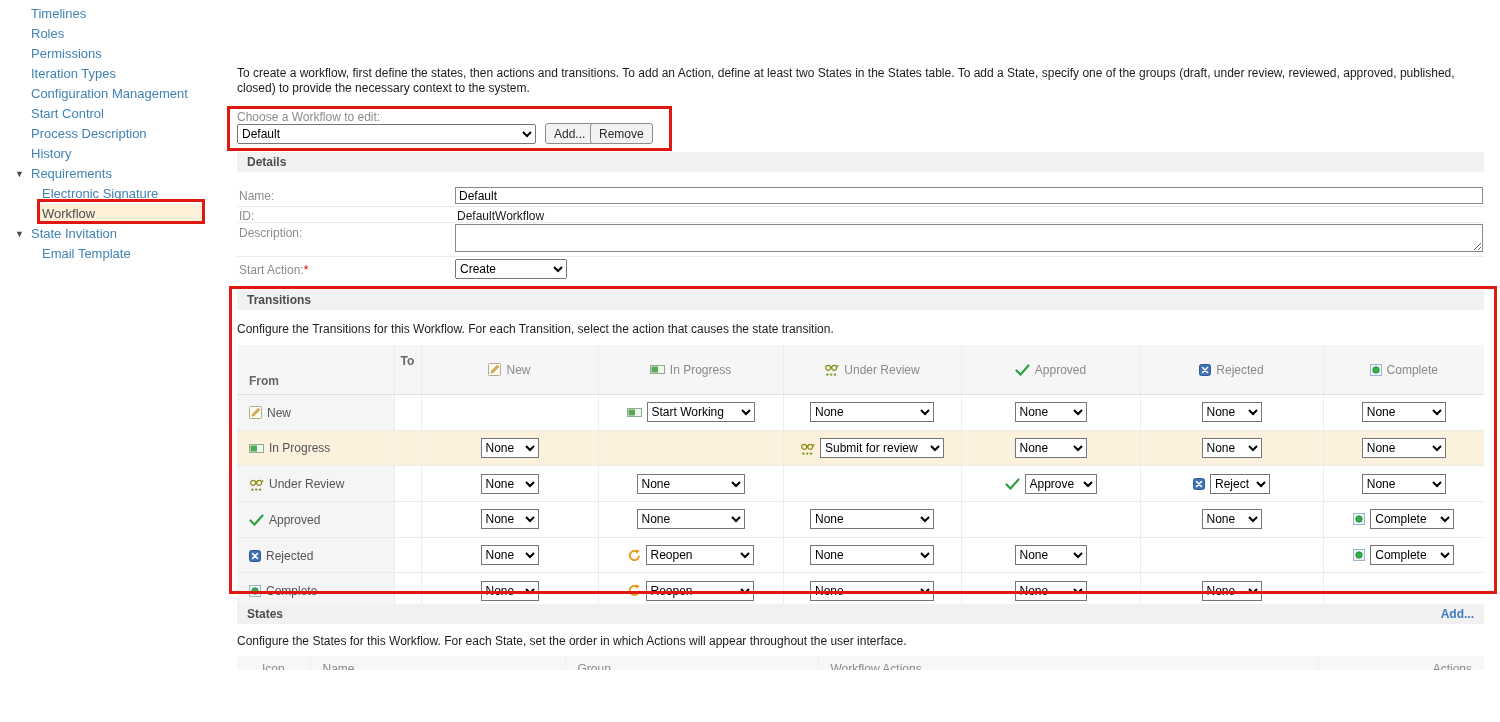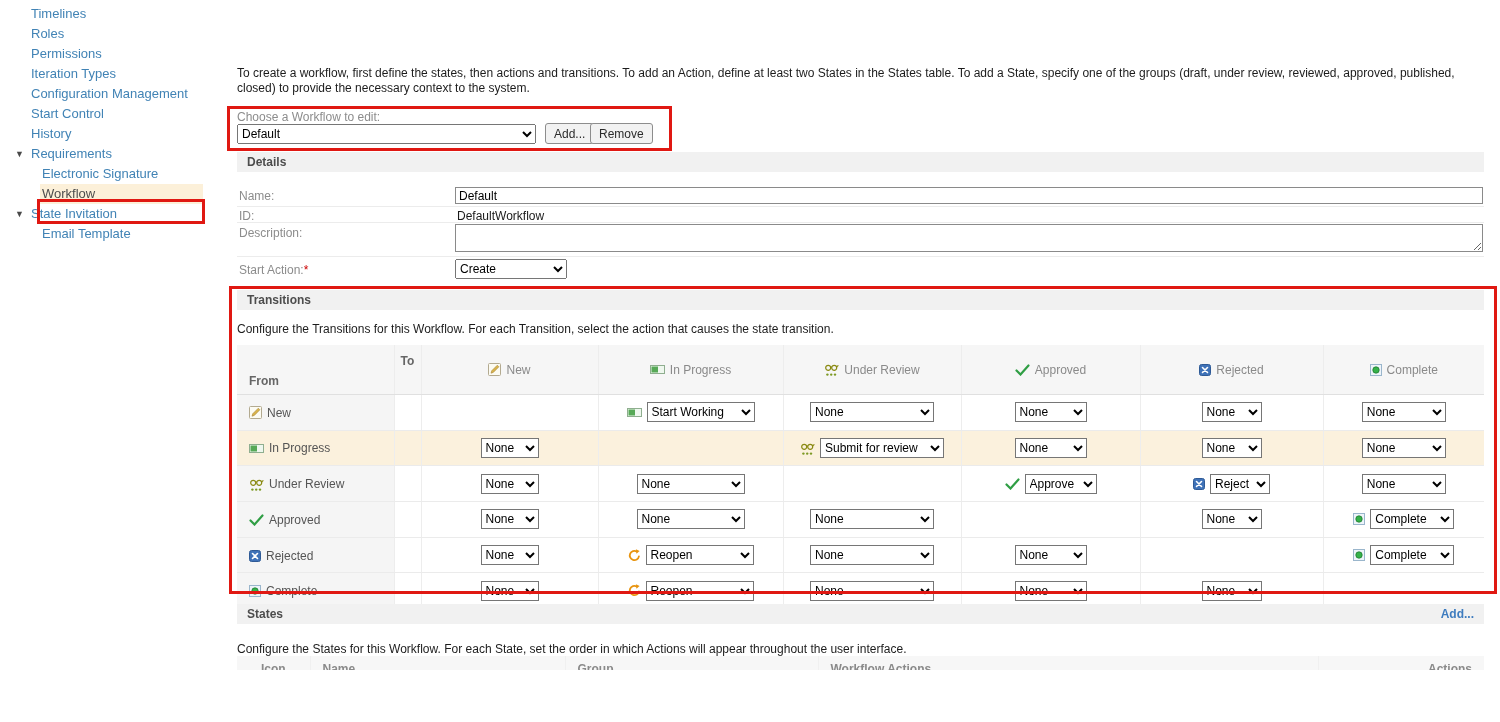--- a/index.html
+++ b/index.html
@@ -67,43 +67,44 @@
   #trans-table td.rowlabel{background:#f5f5f5;text-align:left;padding-left:12px;font-size:12px;color:#555;}
   #trans-table tr.hl td{background:#fbf1dd;}
   .cellwrap{display:inline-flex;align-items:center;gap:5px;vertical-align:middle;}
   .st-icon{display:inline-flex;}
   .st-icon svg{display:block;}
   select.tsel{font-size:12px;height:20px;border:1px solid #767676;background:#fff;font-family:"Liberation Sans",sans-serif;}
   select.w0{width:58px;} select.w1{width:108px;} select.w2{width:124px;}
   select.w3{width:72px;} select.w4{width:60px;} select.w5{width:84px;}
 
   
-  #states-desc{top:634px;margin-top:8px;}
+  #states-desc{top:634px;}
   #states-table{position:absolute;left:237px;top:656px;width:1247px;border-collapse:collapse;table-layout:fixed;font-size:12px;}
-  #states-table th{height:25px;background:#f7f7f7;color:#8a8a8a;font-weight:bold;text-align:left;padding:0 0 0 12px;border-bottom:1px solid #ffffff;}
+  #states-table th{height:25px;background:#f7f7f7;color:#8a8a8a;font-weight:normal;text-align:left;padding:0 0 0 12px;border-bottom:1px solid #ffffff;}
   #states-table th+th,#states-table td+td{border-left:1px solid #f0f0f0;}
   #states-table th.c-icon{text-align:center;padding-left:0;}
   #states-table th.c-actions{text-align:right;padding-right:12px;padding-left:0;}
   #states-table td{height:28px;border-bottom:1px solid #e4e4e4;padding:0 0 0 12px;text-align:left;color:#1a1a1a;}
   #states-table td.c-icon{text-align:center;padding-left:0;}
   #states-table td.c-actions{padding-left:0;padding-right:12px;text-align:right;}
 </style>
 </head>
 <body>
 
 <div id="canvas">
 
   <div id="sidebar">
     <ul id="sidebar-list">
         <li class="lvl0"><span>Timelines</span></li>
         <li class="lvl0"><span>Roles</span></li>
         <li class="lvl0"><span>Permissions</span></li>
         <li class="lvl0"><span>Iteration Types</span></li>
         <li class="lvl0"><span>Configuration Management</span></li>
         <li class="lvl0"><span>Start Control</span></li>
+        <li class="lvl0"><span>Process Description</span></li>
         <li class="lvl0"><span>History</span></li>
         <li class="lvl0"><span class="tri">▼</span><span>Requirements</span></li>
         <li class="lvl1"><span>Electronic Signature</span></li>
         <li class="lvl1 selected"><span>Workflow</span></li>
         <li class="lvl0"><span class="tri">▼</span><span>State Invitation</span></li>
         <li class="lvl1"><span>Email Template</span></li>
       </ul>
   </div>
 
   <div id="p2" class="para">To create a workflow, first define the states, then actions and transitions. To add an Action, define at least two States in the States table. To add a State, specify one of the groups (draft, under review, reviewed, approved, published, closed) to provide the necessary context to the system.</div>

